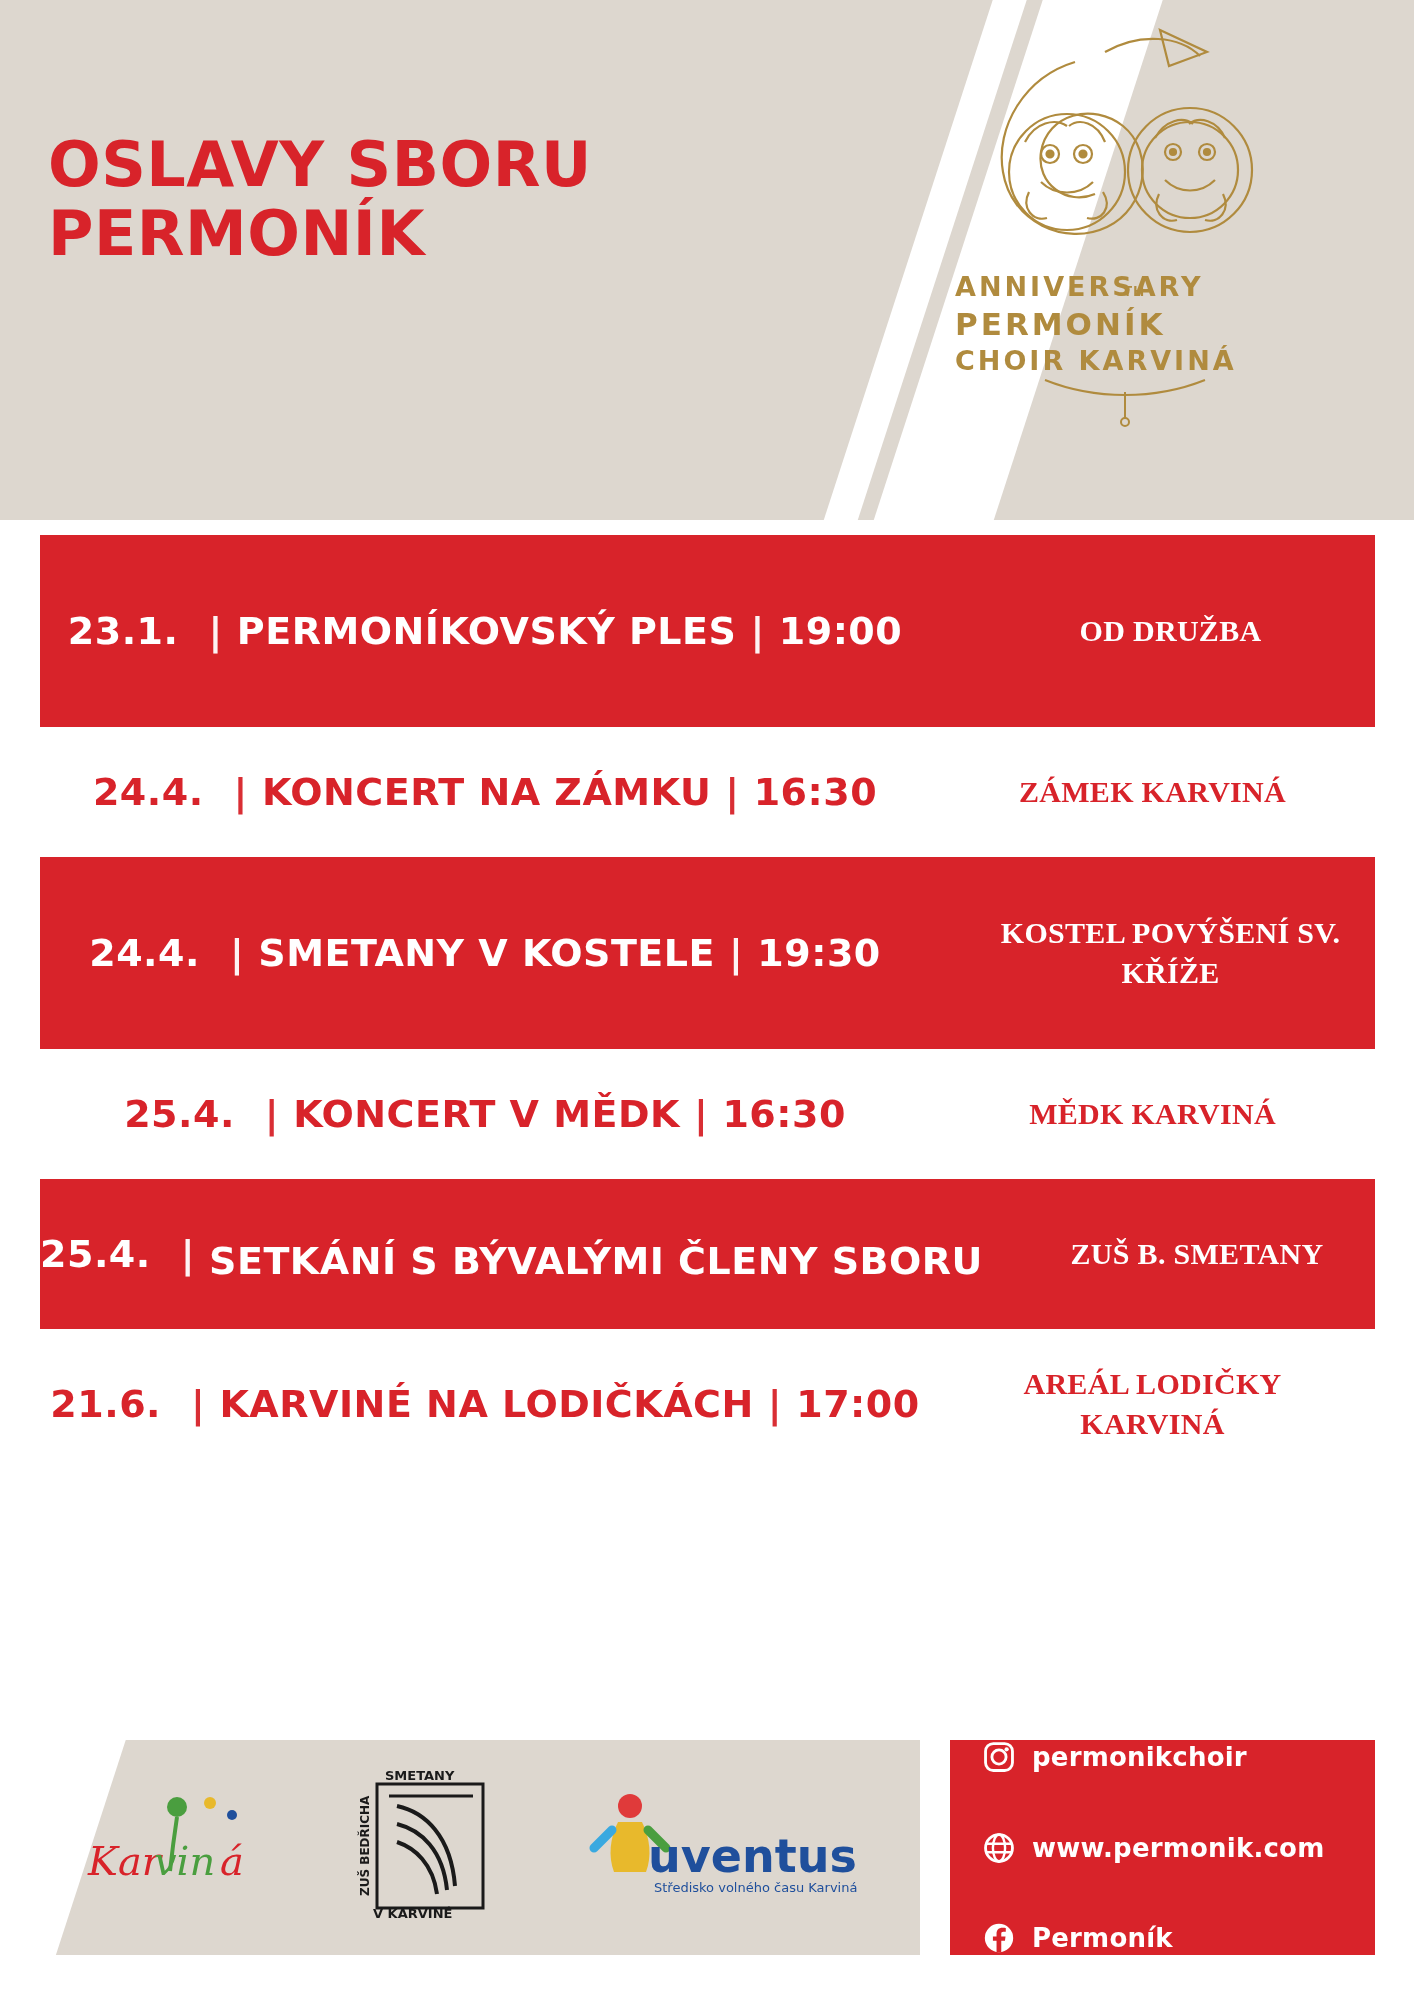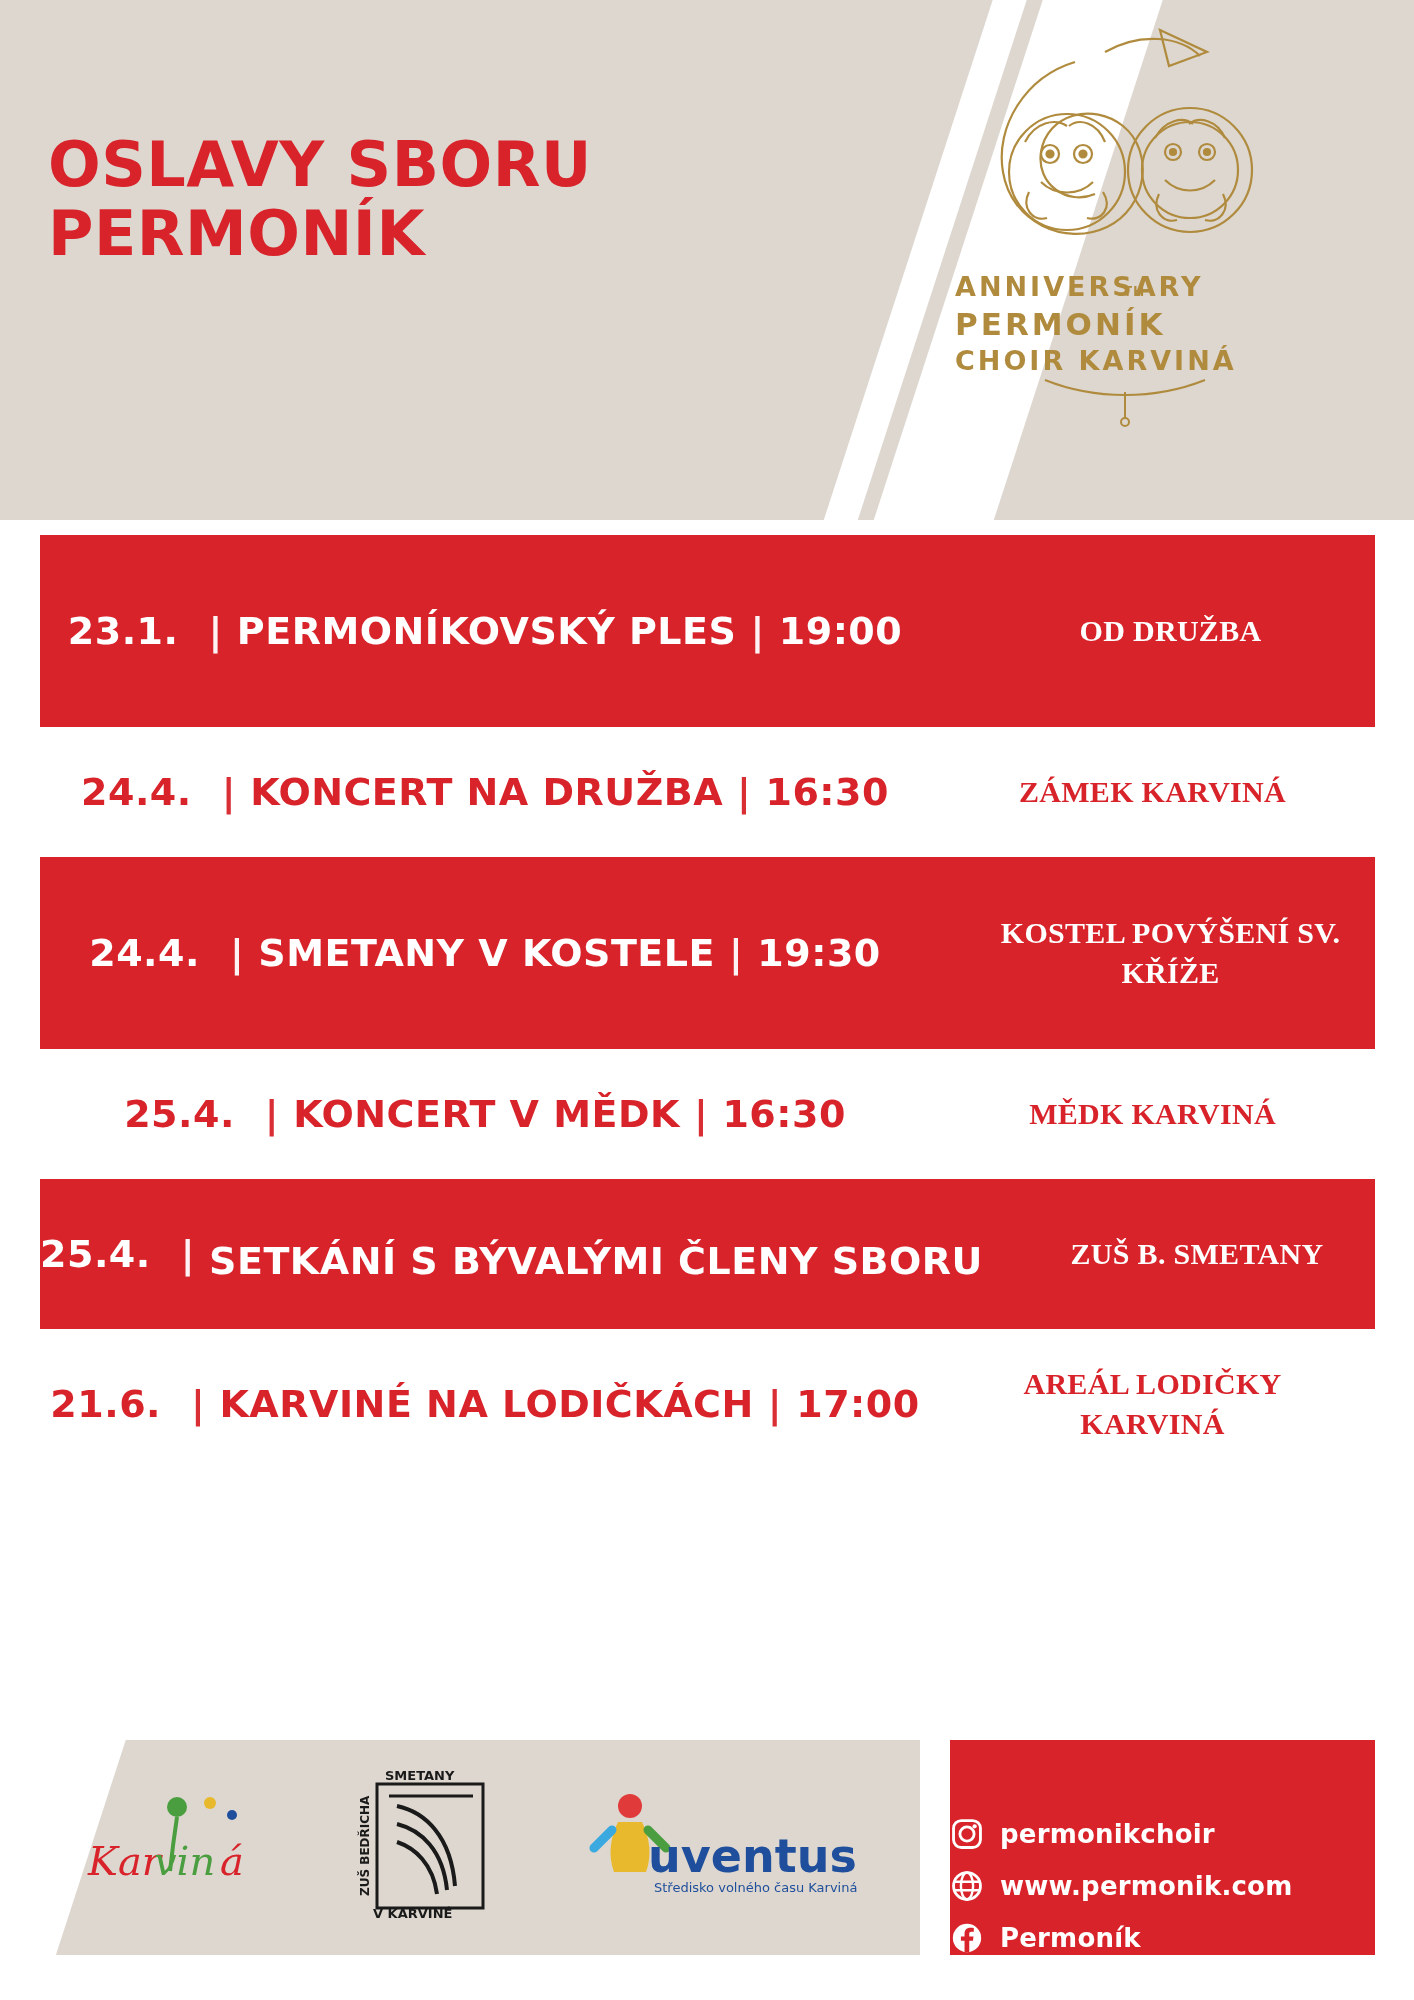--- a/index.html
+++ b/index.html
@@ -162,22 +162,23 @@
   .footer-right {
     position: absolute;
     left: 950px;
     top: 1740px;
     width: 425px;
     height: 215px;
     background: #d8232a;
     color: #ffffff;
     display: flex;
     flex-direction: column;
-    justify-content: flex-end;
+    justify-content: space-between;
     gap: 18px;
+    padding-left: 32px;
     box-sizing: border-box;
   }
   .contact-line {
     display: flex;
     align-items: center;
     gap: 16px;
     font-family: "DejaVu Sans", sans-serif;
     font-weight: bold;
     font-size: 26px;
     letter-spacing: 0.2px;
@@ -272,21 +273,21 @@
         <span class="sep">|</span>
         <span>19:00</span>
       </div>
       <div class="right">OD DRUŽBA</div>
     </div>
 
     <div class="row plain h-std">
       <div class="left">
         <span class="date">24.4.</span>
         <span class="sep">|</span>
-        <span class="mid">KONCERT NA DRUŽBA</span>
+        <span class="mid">KONCERT NA ZÁMKU</span>
         <span class="sep">|</span>
         <span>16:30</span>
       </div>
       <div class="right">ZÁMEK KARVINÁ</div>
     </div>
 
     <div class="row red h-tall">
       <div class="left">
         <span class="date">24.4.</span>
         <span class="sep">|</span>

